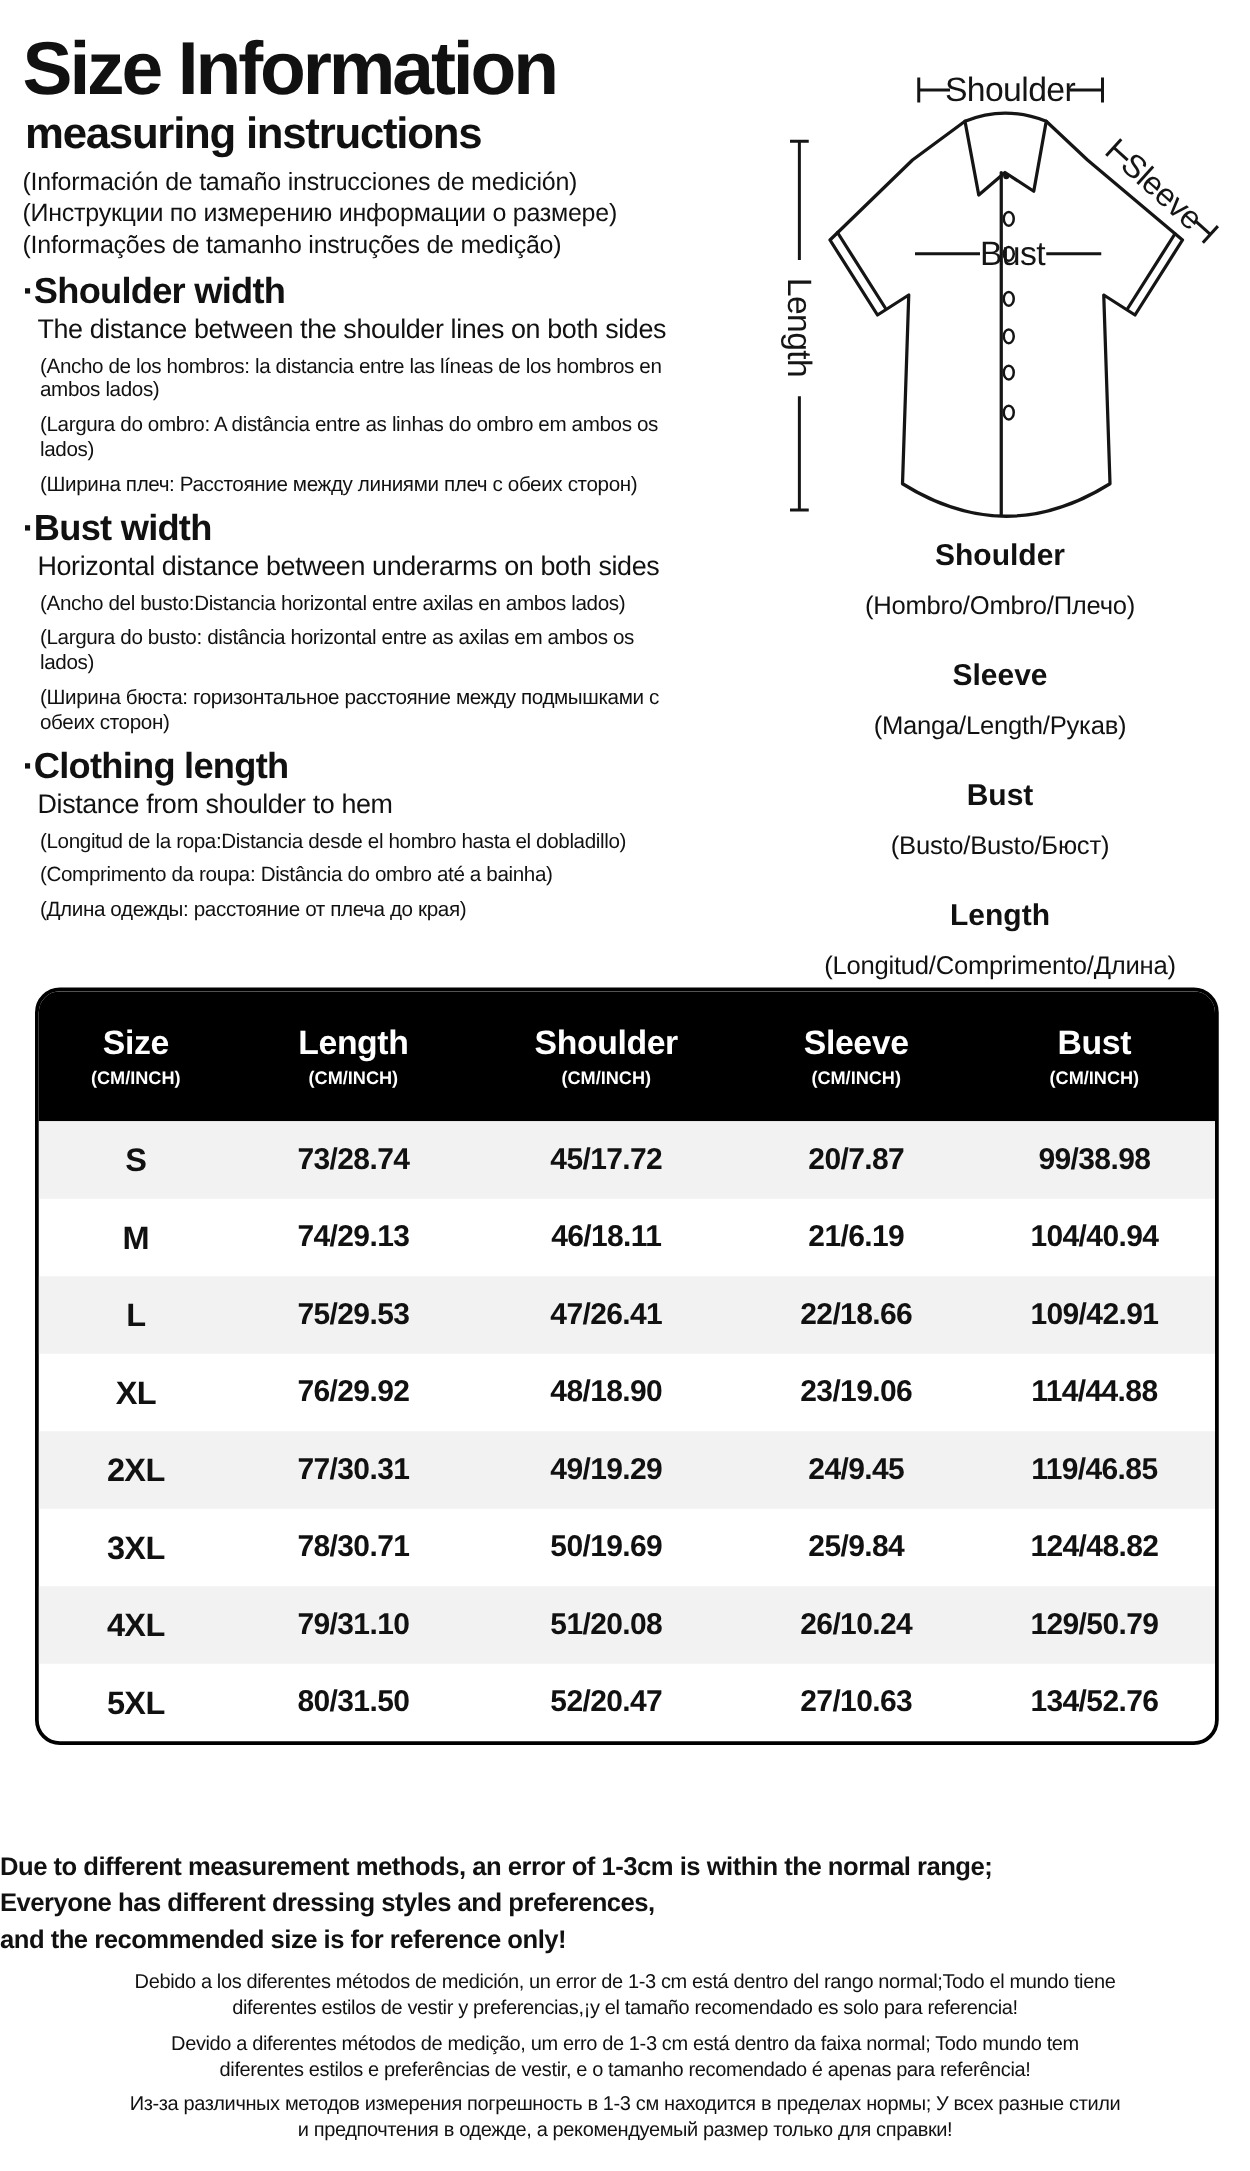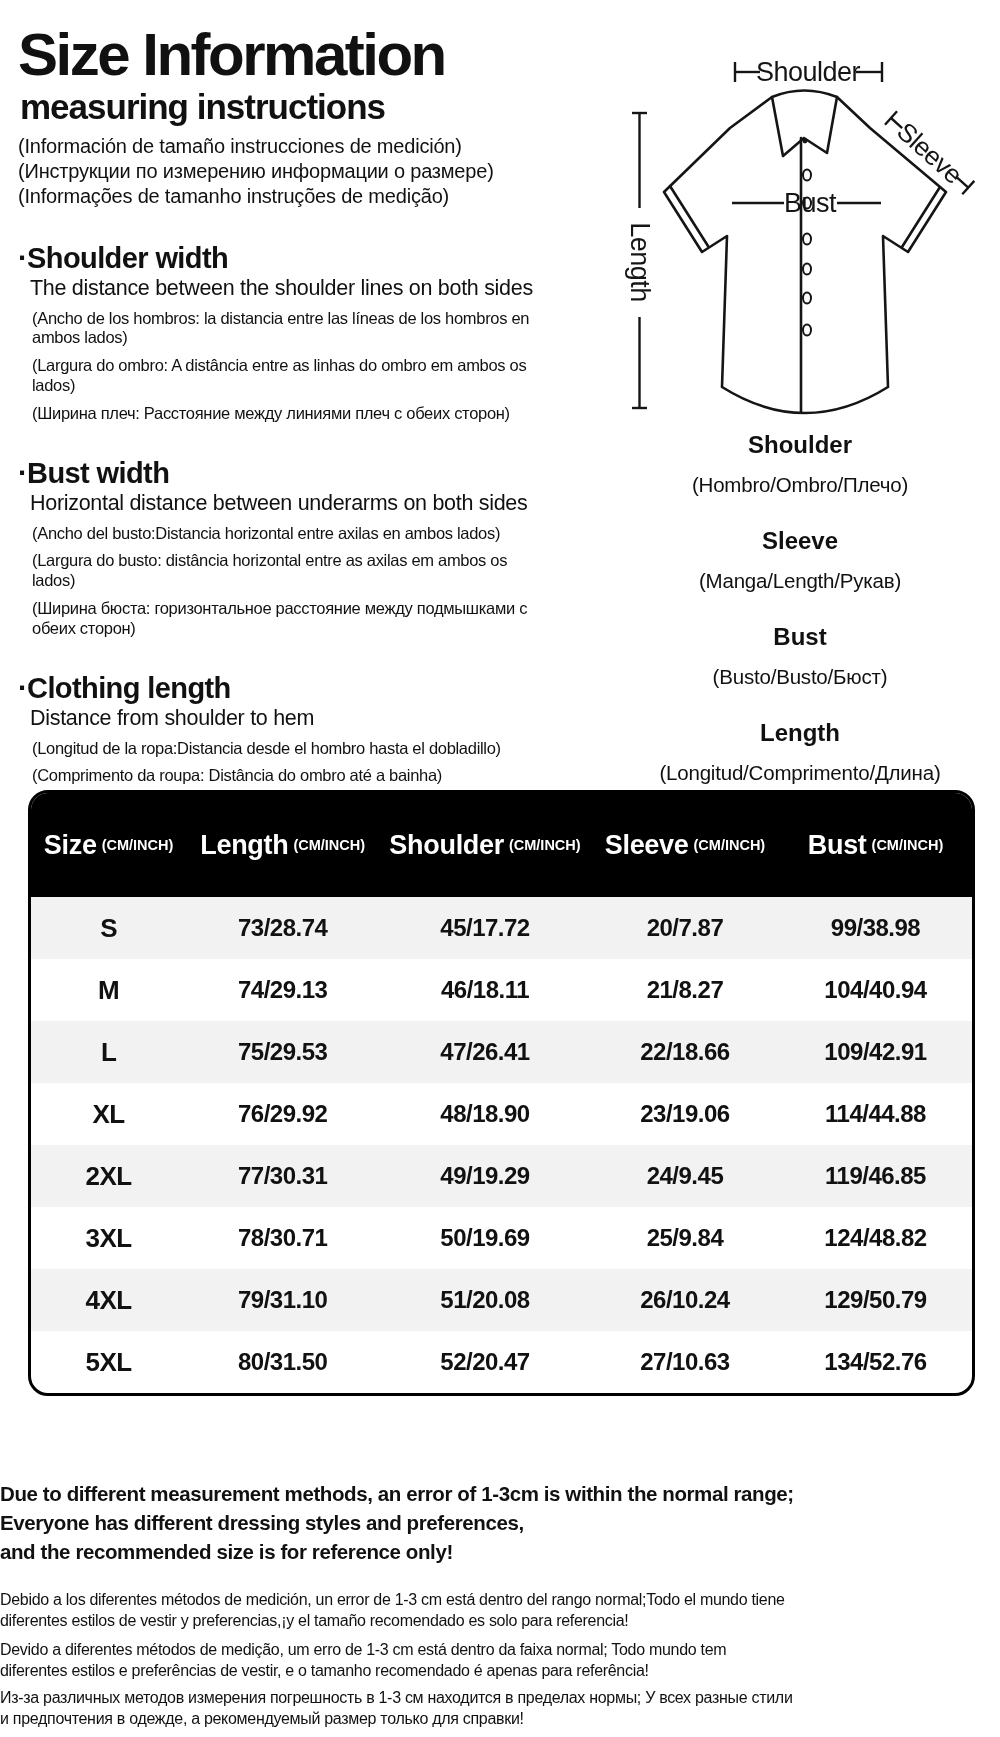--- a/index.html
+++ b/index.html
@@ -7,47 +7,47 @@
     width:1000px; height:1737px;
     background:#ffffff; color:#111;
     font-family:"Liberation Sans", sans-serif;
     position:relative; overflow:hidden;
   }
   
   .left-col { position:absolute; left:18px; top:24px; width:548px; }
   .page-title { font-size:60px; font-weight:bold; letter-spacing:-2.5px; line-height:1.02; white-space:nowrap; }
   .page-subtitle { font-size:35px; font-weight:bold; letter-spacing:-1px; margin:2px 0 7px 2px; }
   .title-trans { font-size:20px; line-height:1.24; letter-spacing:-0.2px; }
-  .section { margin-top:33px; }
+  .section { margin-top:8px; }
   .section-heading { font-size:29px; font-weight:bold; letter-spacing:-0.6px; }
   .section-desc { font-size:21.5px; margin:1px 0 0 12px; letter-spacing:-0.3px; }
   .section-note { font-size:16.5px; margin:8px 0 0 14px; line-height:1.2; width:500px; letter-spacing:-0.3px; }
   
   .diagram-svg { position:absolute; left:600px; top:40px; width:400px; height:400px; }
   .legend { position:absolute; left:600px; top:431px; width:400px; text-align:center; }
   .legend-group { margin-bottom:30px; }
   .legend-term { font-size:24px; font-weight:bold; }
   .legend-trans { font-size:20.5px; margin-top:14px; letter-spacing:-0.2px; }
   
   .size-table { position:absolute; left:28px; top:790px; width:941px; height:600px;
     border:3px solid #000; border-radius:20px; overflow:hidden; background:#fff; }
   .tbl-header { display:flex; height:104px; background:#000; color:#fff; align-items:center; }
-  .tbl-hcell { display:flex; flex-direction:row; align-items:center; justify-content:center; gap:5px; }
+  .tbl-hcell { display:flex; flex-direction:column; align-items:center; justify-content:center; gap:5px; }
   .tbl-hlabel { font-size:27px; font-weight:bold; letter-spacing:-0.3px; }
   .tbl-hunit { font-size:14.5px; font-weight:bold;text-align:right; }
   .tbl-row { display:flex; height:62px; align-items:center; }
   .tbl-row.alt { background:#f2f2f2; }
   .tbl-cell { text-align:center; font-size:24px; font-weight:bold; letter-spacing:-0.5px; }
   .c0 { width:16.5%; } .c1 { width:20.5%; } .c2 { width:22.5%; } .c3 { width:20%; } .c4 { width:20.5%; }
   .tbl-cell.size { font-size:26px; letter-spacing:-0.5px; }
   
   .disclaimer-en { position:absolute; top:1479px; left:0; width:100%; text-align:left;
     font-size:20.5px; font-weight:bold; line-height:1.42; letter-spacing:-0.4px; }
-  .disclaimer-p { position:absolute; left:0; width:100%; 
-    font-size:16px; line-height:1.32; letter-spacing:-0.3px;margin-top:14px; }
+  .disclaimer-p { position:absolute; left:0; width:100%; text-align:center;
+    font-size:16px; line-height:1.32; letter-spacing:-0.3px; }
   .disclaimer-es { top:1575px; }
   .disclaimer-pt { top:1625px; }
   .disclaimer-ru { top:1673px; }
 </style>
 </head>
 <body>
 
 <div class="left-col">
   <div class="page-title">Size Information</div>
   <div class="page-subtitle">measuring instructions</div>
@@ -180,21 +180,21 @@
     <div class="tbl-cell size c0">S</div>
     <div class="tbl-cell c1">73/28.74</div>
     <div class="tbl-cell c2">45/17.72</div>
     <div class="tbl-cell c3">20/7.87</div>
     <div class="tbl-cell c4">99/38.98</div>
   </div>
   <div class="tbl-row">
     <div class="tbl-cell size c0">M</div>
     <div class="tbl-cell c1">74/29.13</div>
     <div class="tbl-cell c2">46/18.11</div>
-    <div class="tbl-cell c3">21/8.27</div>
+    <div class="tbl-cell c3">21/6.19</div>
     <div class="tbl-cell c4">104/40.94</div>
   </div>
   <div class="tbl-row alt">
     <div class="tbl-cell size c0">L</div>
     <div class="tbl-cell c1">75/29.53</div>
     <div class="tbl-cell c2">47/26.41</div>
     <div class="tbl-cell c3">22/18.66</div>
     <div class="tbl-cell c4">109/42.91</div>
   </div>
   <div class="tbl-row">

